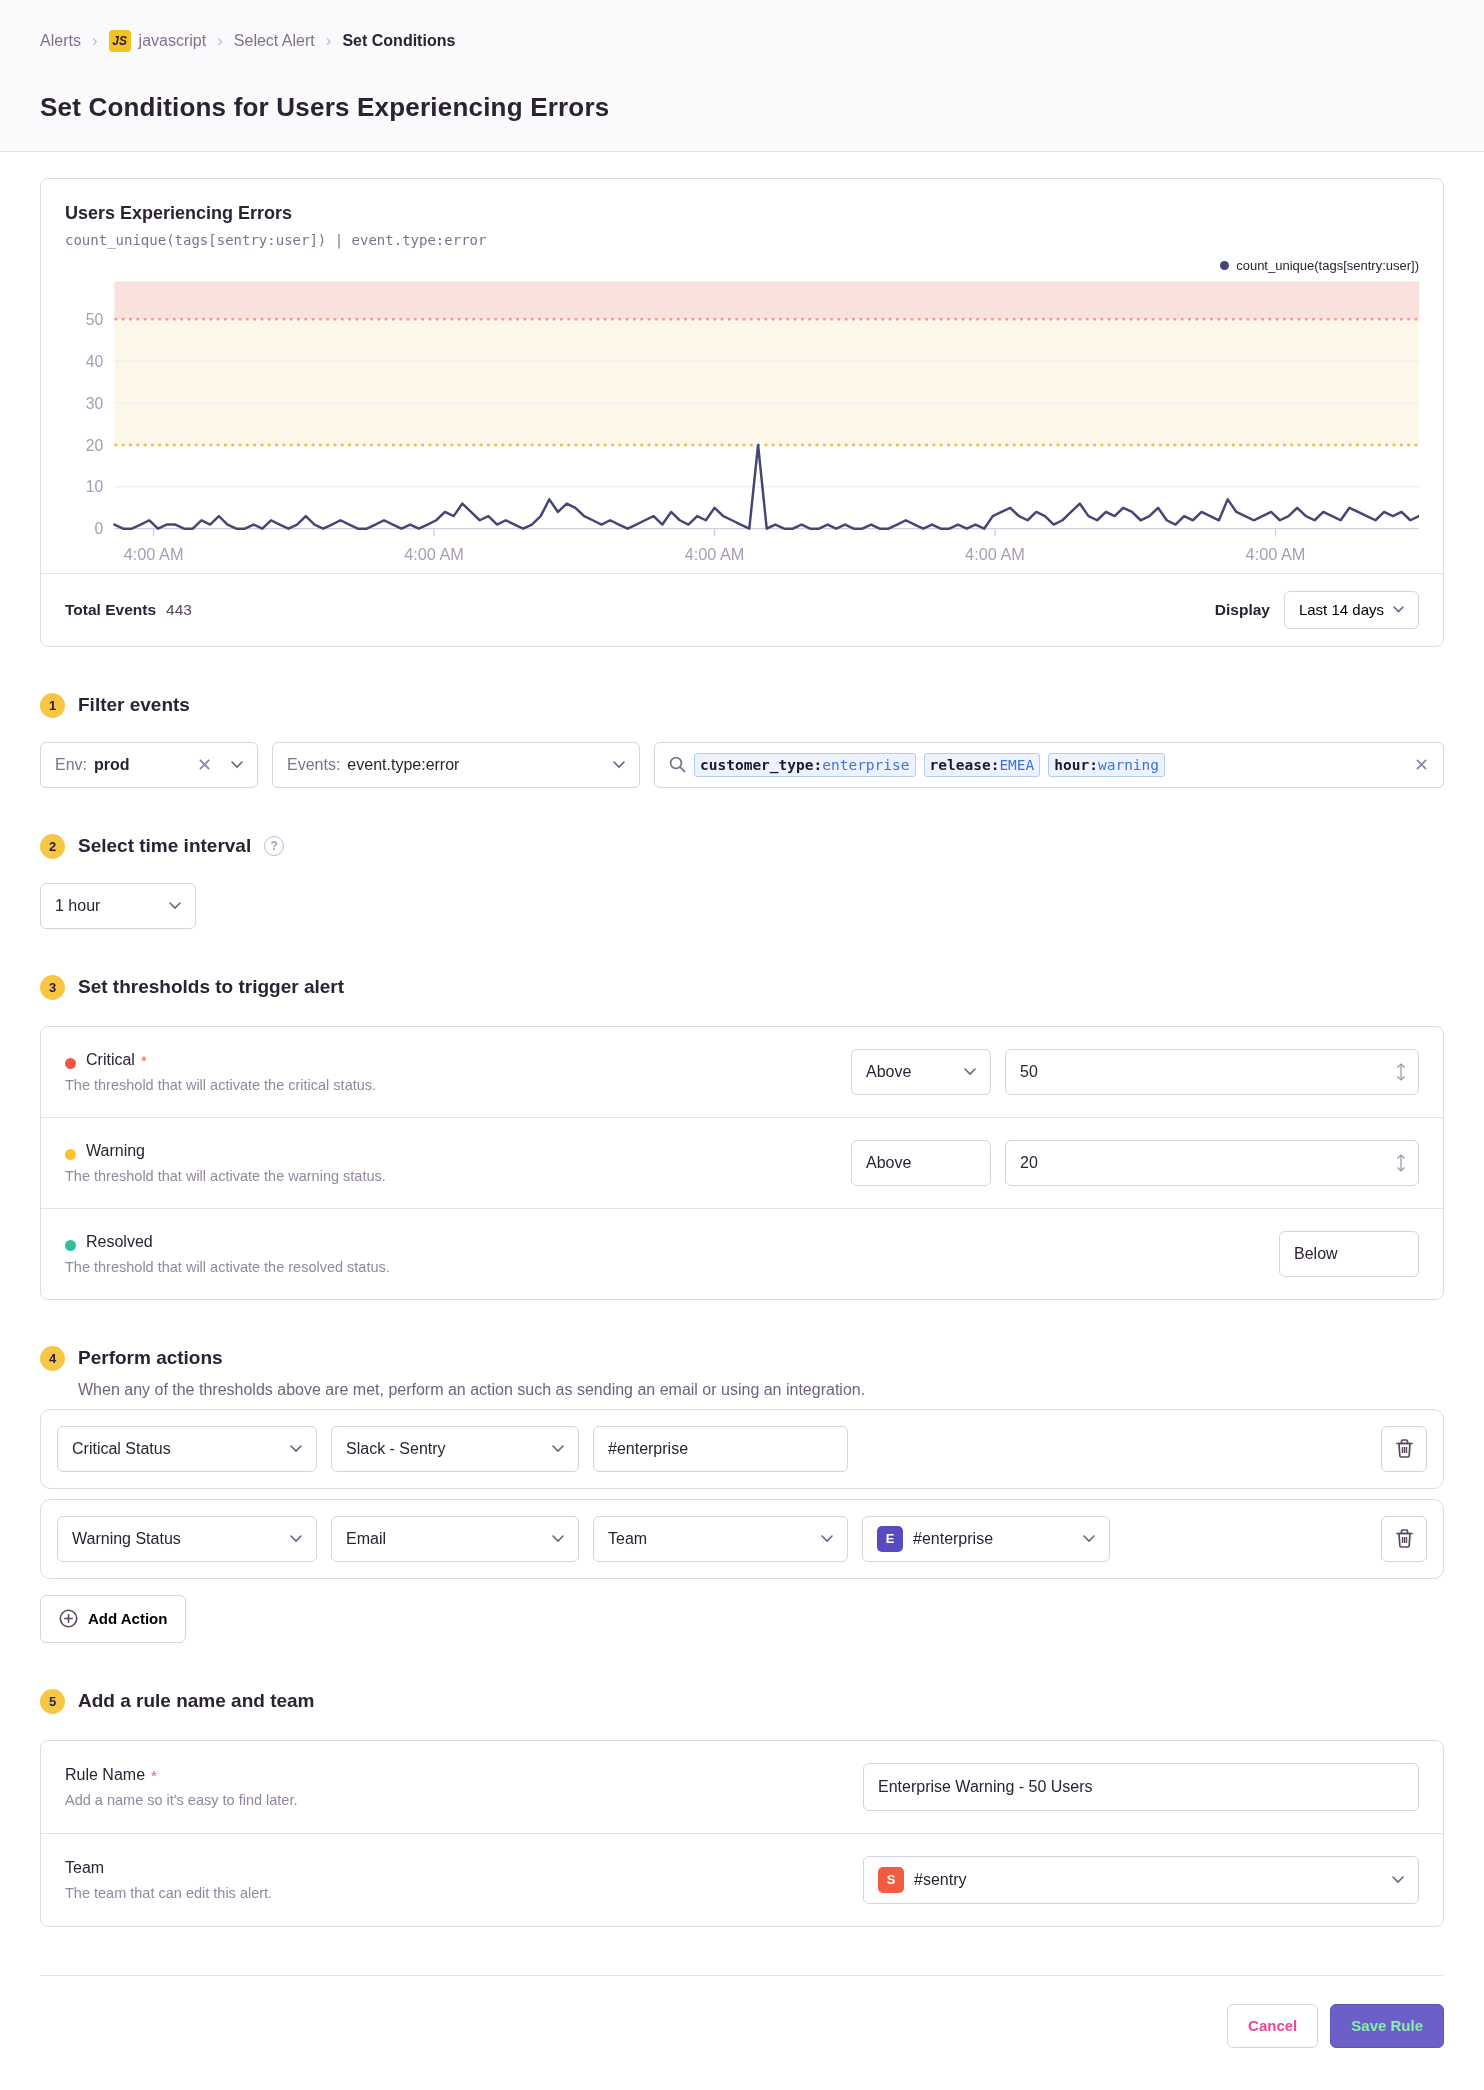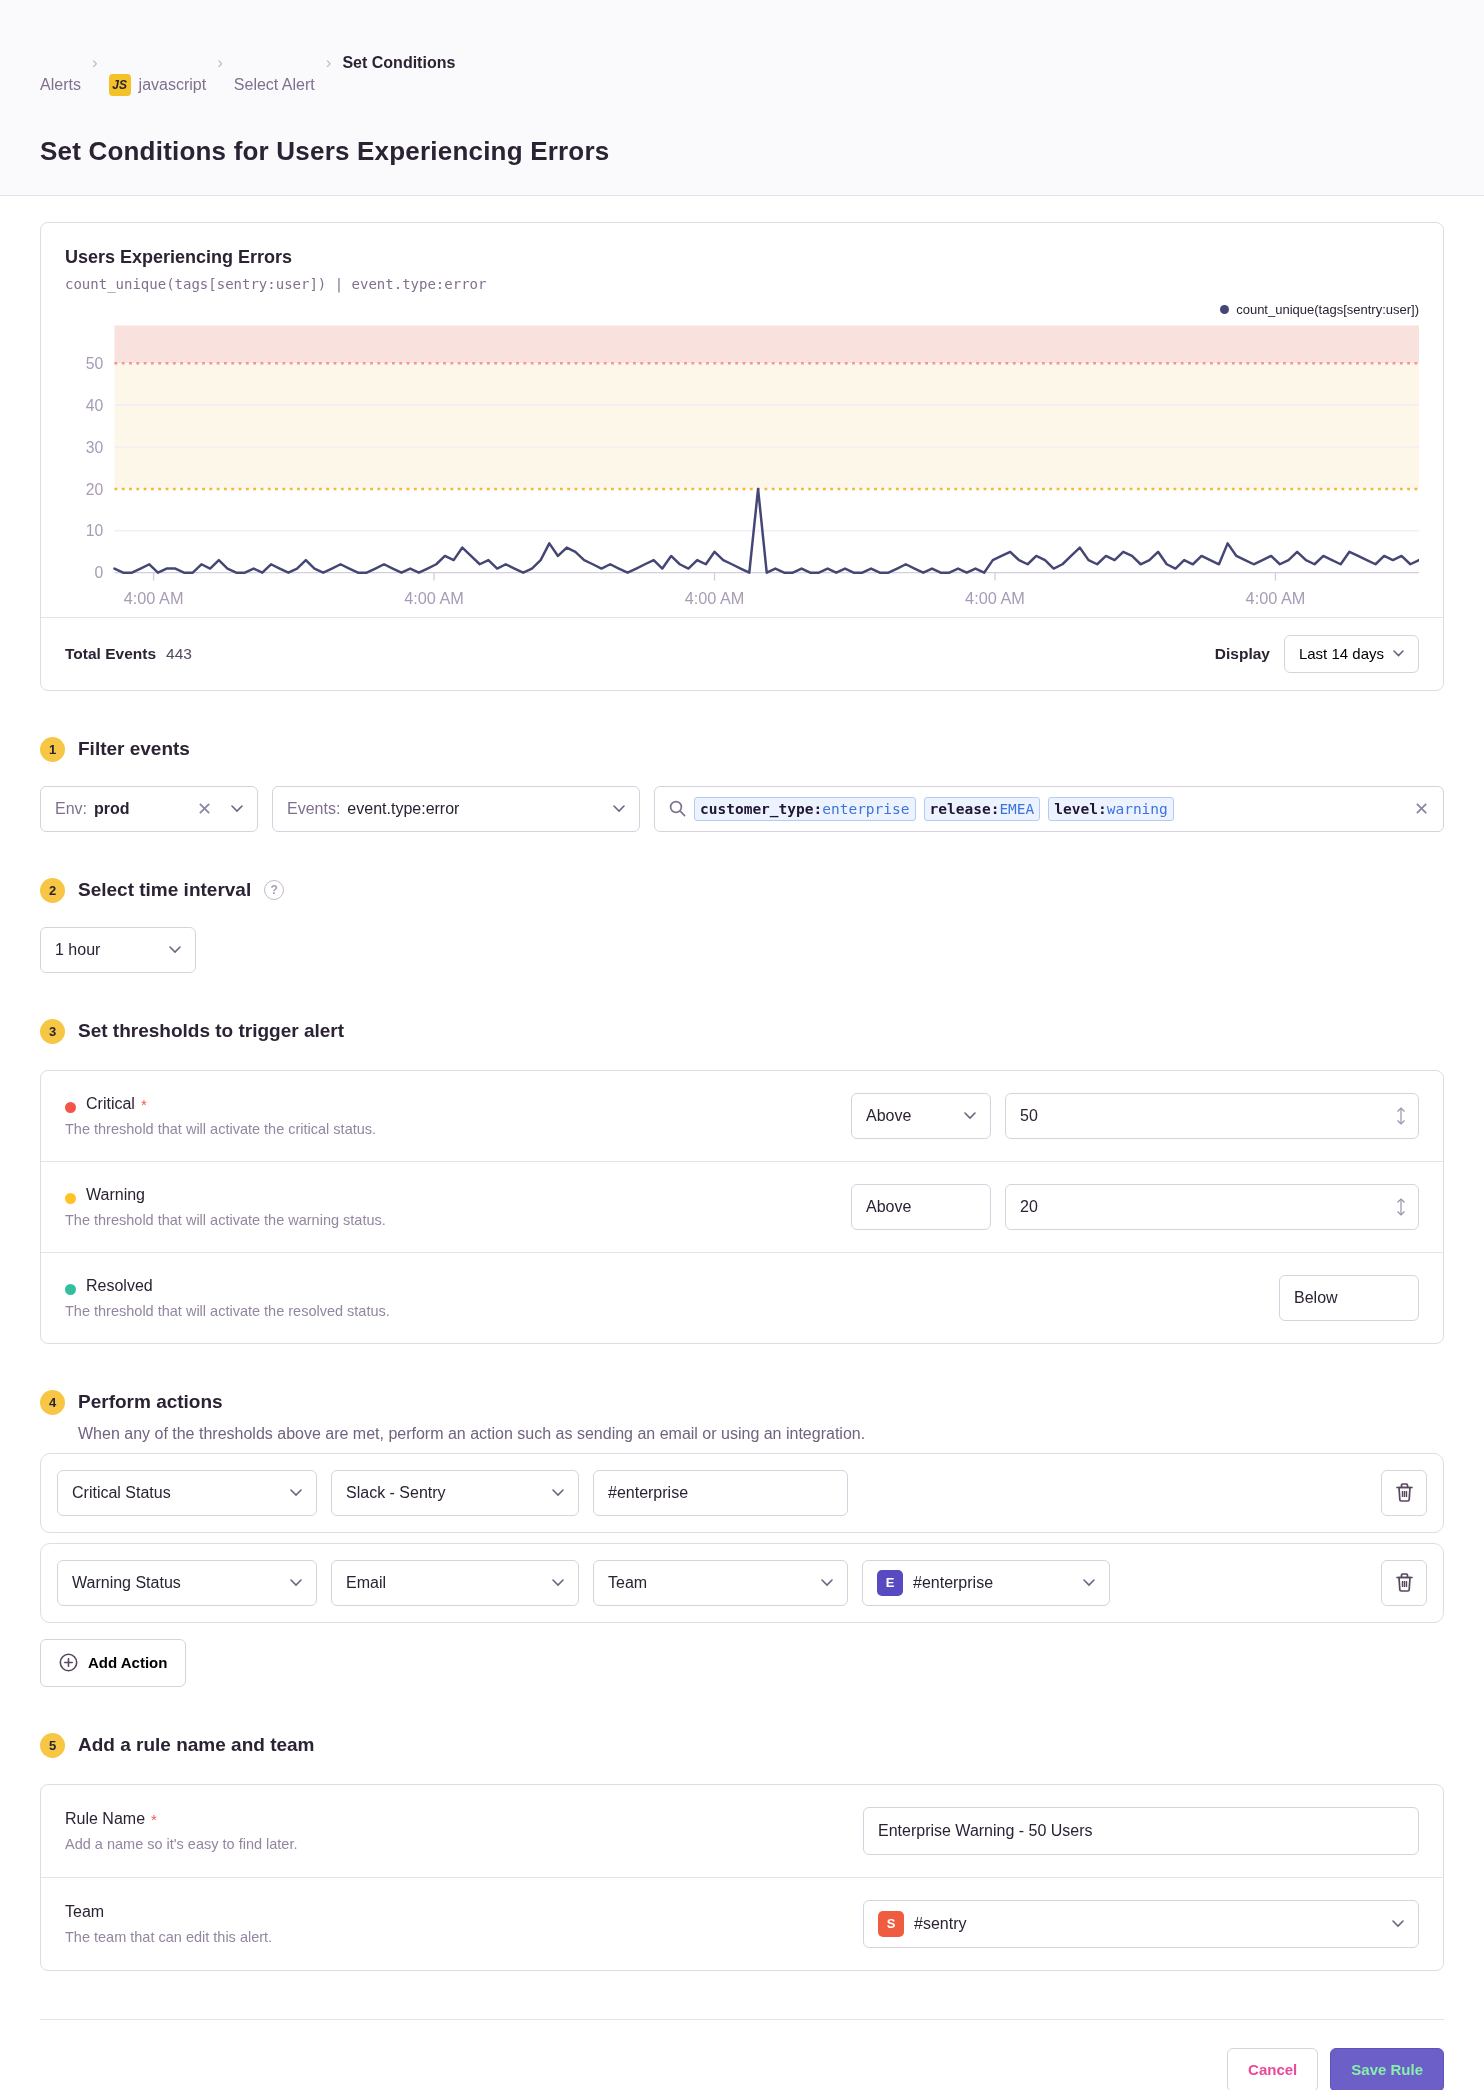--- a/index.html
+++ b/index.html
@@ -6,21 +6,21 @@
   html,body { margin:0; padding:0; }
   body {
     width:1484px; min-height:2090px; background:#fff;
     font-family:"Liberation Sans", sans-serif; color:#2B2233;
   }
   .mono { font-family:"DejaVu Sans Mono", monospace; }
 
   
   .page-header { background:#FAF9FB; border-bottom:1px solid #E7E1EC; padding:30px 40px 28px; }
   .breadcrumb { display:flex; align-items:center; gap:11px; font-size:16px; color:#80708F; }
-  .crumb { color:#80708F; cursor:pointer;margin-top:44px; }
+  .crumb { color:#80708F; cursor:pointer; }
   .crumb-sep { color:#C2BACC; font-size:17px; }
   .crumb-current { color:#2B2233; font-weight:600; }
   .crumb-project { display:flex; align-items:center; gap:8px; }
   .js-badge { width:22px; height:22px; border-radius:4px; background:#F2C227; color:#2B2233;
     font-size:12px; font-weight:700; display:flex; align-items:center; justify-content:center; font-style:italic;}
   .page-title { font-size:26px; font-weight:600; margin-top:40px; letter-spacing:.2px; }
 
   .content { padding:0 40px; }
 
   
@@ -220,21 +220,21 @@
       </span>
       <span class="token mono">
         <span class="tk">customer_type:</span>
           <span class="tv">enterprise</span>
       </span>
       <span class="token mono">
         <span class="tk">release:</span>
           <span class="tv">EMEA</span>
       </span>
       <span class="token mono">
-        <span class="tk">level:</span>
+        <span class="tk">hour:</span>
           <span class="tv">warning</span>
       </span>
       <span class="x-icon">✕</span>
     </div>
   </div>
 
   
   <div class="section-head">
     <span class="badge-num" style="background: rgb(246, 198, 68);">2</span>
     <span>Select time interval</span>

